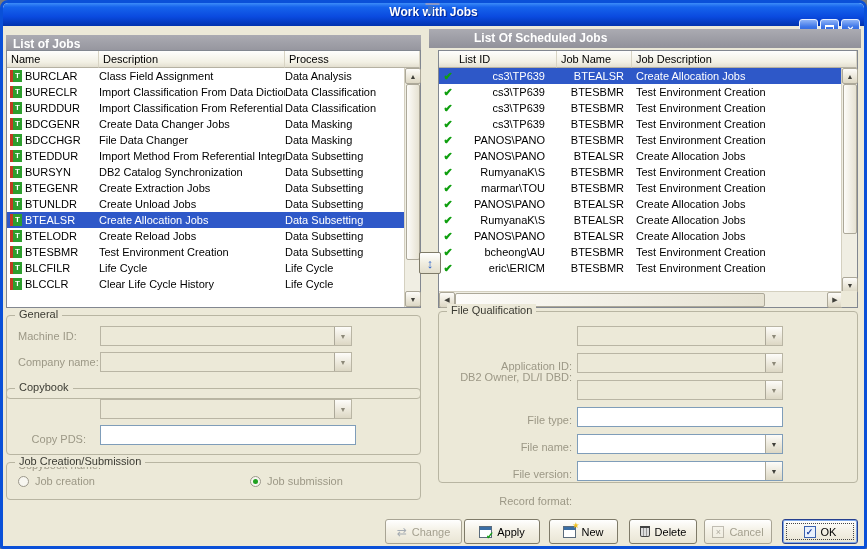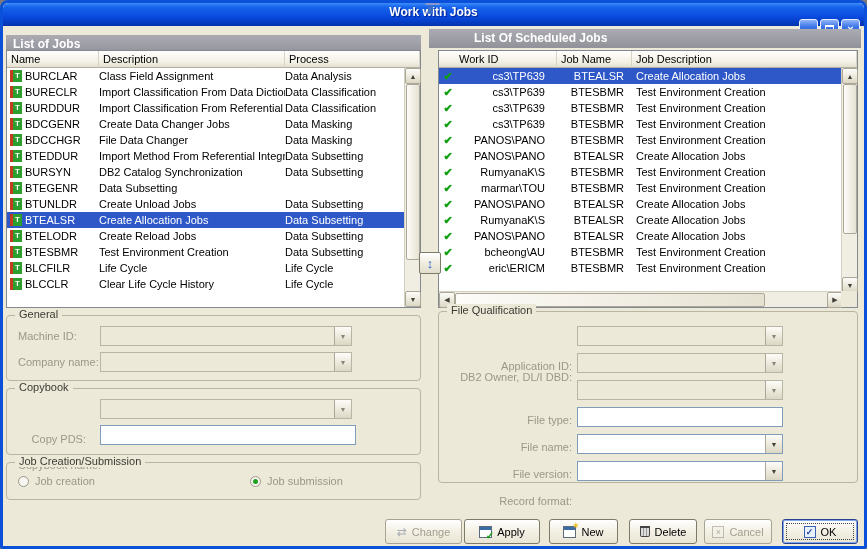--- a/index.html
+++ b/index.html
@@ -103,21 +103,21 @@
     position:absolute; left:416px; top:249px; width:22px; height:22px;
     background:linear-gradient(180deg,#FFFFFF,#F0EDE0 50%,#E2DECC 100%);
     border:1px solid #7E7A68; border-radius:2px;
     display:flex; align-items:center; justify-content:center;
     color:#1E5ACA; font-size:13px; font-weight:bold; z-index:5;
   }
 
   
   .group { position:absolute; border:1px solid #B8B5A2; border-radius:4px; }
   .gtitle { position:absolute; top:-8px; left:8px; background:#ECE9D8; padding:0 4px; font-size:11px; color:#3B3B33; }
-  .g-general  { left:3px; top:312px; width:415px; height:66px; }
+  .g-general  { left:3px; top:312px; width:415px; height:84px; }
   .g-copybook { left:3px; top:385px; width:415px; height:67px; }
   .g-jobsub   { left:3px; top:459px; width:415px; height:38px; }
   .g-filequal { left:435px; top:308px; width:420px; height:172px; }
 
   .flabel { position:absolute; font-size:11px; color:#9C9886; line-height:20px; white-space:nowrap; }
   .flabel.r { text-align:right;margin-top:30px; }
 
   .combo, .edit {
     position:absolute; height:20px; display:flex;
     border:1px solid #7F9DB9; background:#fff; font-size:11px;
@@ -242,20 +242,21 @@
         </div>
         <div class="lrow">
           <span class="job-icon">T</span>
           <span class="cell cn">BURSYN</span>
           <span class="cell cd">DB2 Catalog Synchronization</span>
           <span class="cell cp">Data Subsetting</span>
         </div>
         <div class="lrow">
           <span class="job-icon">T</span>
           <span class="cell cn">BTEGENR</span>
+          <span class="cell cd">Create Extraction Jobs</span>
           <span class="cell cp">Data Subsetting</span>
         </div>
         <div class="lrow">
           <span class="job-icon">T</span>
           <span class="cell cn">BTUNLDR</span>
           <span class="cell cd">Create Unload Jobs</span>
           <span class="cell cp">Data Subsetting</span>
         </div>
         <div class="lrow sel">
           <span class="job-icon">T</span>
@@ -290,21 +291,21 @@
       </div>
     <div class="vscroll vs-left">
       <span class="sbtn sb-up">▲</span>
       <span class="thumb th-v" style="top:16px;height:176px;"></span>
       <span class="sbtn sb-down">▼</span>
     </div>
   </div>
 
   <div class="list list-right">
     <div class="cols">
-      <span class="colcell rc1">Work ID</span>
+      <span class="colcell rc1">List ID</span>
       <span class="colcell rc2">Job Name</span>
       <span class="colcell rc3">Job Description</span>
     </div>
     <div class="rows" id="right-rows">
         <div class="rrow sel">
           <span class="check-icon">✔</span>
           <span class="cell cu">cs3\TP639</span>
           <span class="cell cj">BTEALSR</span>
           <span class="cell cjd">Create Allocation Jobs</span>
         </div>

